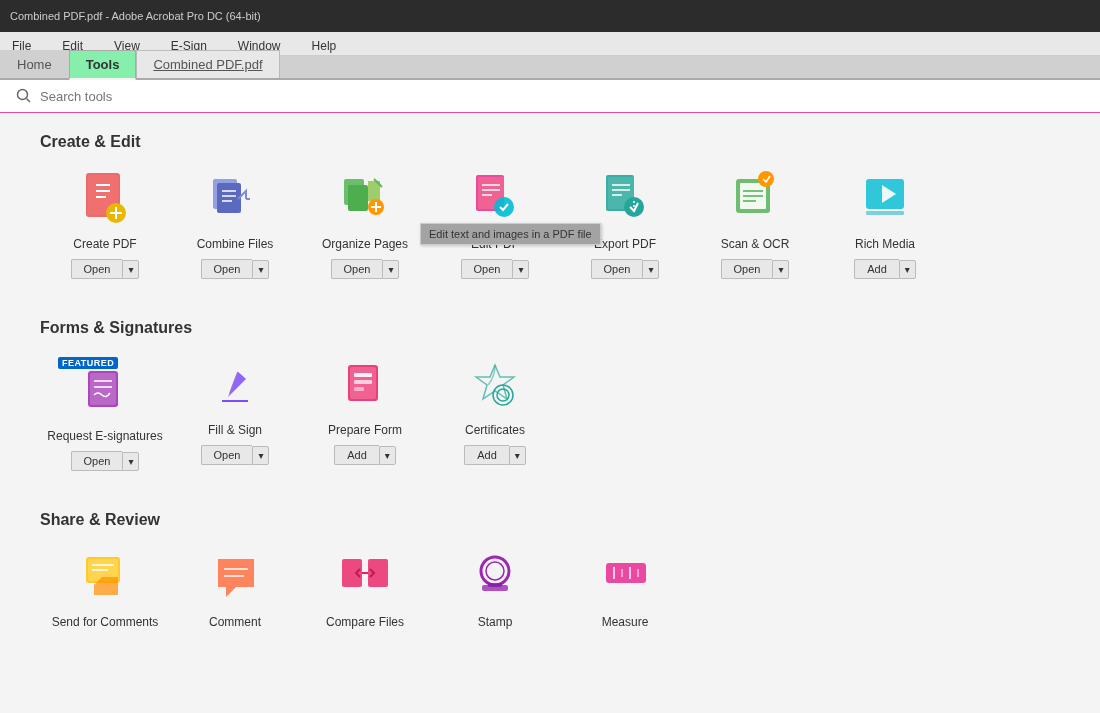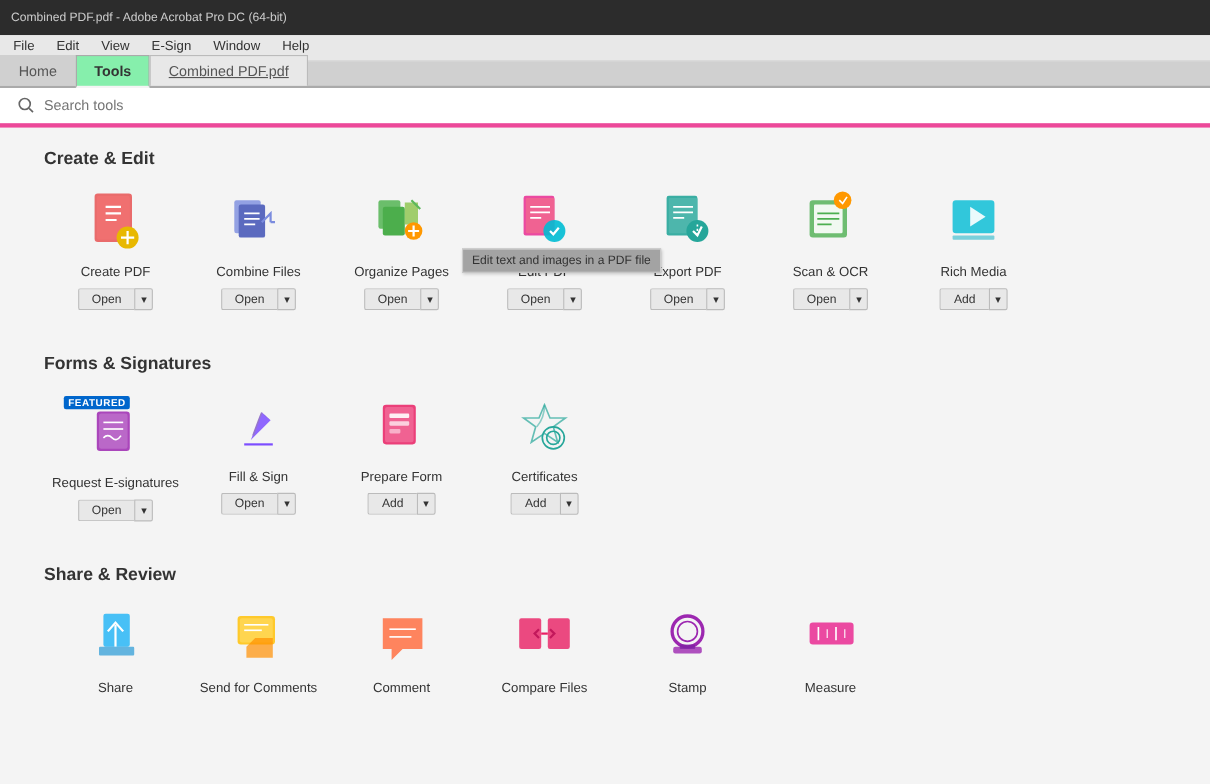--- a/index.html
+++ b/index.html
@@ -2,31 +2,31 @@
 <html><head>
   <meta charset="utf-8">
   <style>
     * { box-sizing: border-box; margin: 0; padding: 0; }
     body { font-family: 'Segoe UI', Arial, sans-serif; background: #f4f4f4; font-size: 13px; color: #333; width: 1100px; height: 713px; overflow: hidden; }
 
     
     .title-bar { background: #2c2c2c; color: #ccc; height: 30px; display: flex; align-items: center; padding: 16px 10px; font-size: 11px; }
 
     
-    .menu-bar { background: #e8e8e8; height: 24px; display: flex; align-items: flex-start; padding: 0 8px; gap: 12px; border-bottom: 1px solid #ccc; }
+    .menu-bar { background: #e8e8e8; height: 24px; display: flex; align-items: flex-end; padding: 0 8px; gap: 23px; border-bottom: 1px solid #ccc; }
     .menu-bar span { font-size: 12px; cursor: pointer; color: #333; padding: 2px 4px; }
 
     
     .tab-bar { background: #d0d0d0; height: 24px; display: flex; align-items: flex-end; padding: 0 0; border-bottom: 2px solid #aaa; }
     .tab { padding: 6px 16px; font-size: 13px; cursor: pointer; background: #d0d0d0; border: 1px solid transparent; border-bottom: none; color: #555; }
     .tab.active { background: #86efac; color: #333; border: 1px solid #aaa; border-bottom: 2px solid #f4f4f4; margin-bottom: -2px; font-weight: 600; }
     .tab-file { background: #e8e8e8; border: 1px solid #bbb; border-bottom: none; text-decoration: underline; }
 
     
-    .search-bar { background: #fff; border-bottom: 4px solid #ec4899; padding: 8px 16px; display: flex; align-items: flex-start; gap: 8px; }
+    .search-bar { background: #fff; border-bottom: 1px solid #ec4899; padding: 8px 16px; display: flex; align-items: center; gap: 8px; }
     .search-bar input { border: none; outline: none; font-size: 13px; width: 300px; color: #666; background: transparent; }
 
     
     .main { padding: 20px 40px; overflow-y: auto; height: calc(713px - 22px - 24px - 32px - 38px); }
 
     
     .section-title { font-size: 16px; font-weight: 600; color: #333; margin-bottom: 20px; }
 
     
     .tools-grid { display: flex; flex-wrap: wrap; gap: 0; margin-bottom: 30px; }
@@ -298,31 +298,20 @@
         </div>
       </div>
 
     </div>
   </div>
 
   <div>
     <div class="section-title">Share &amp; Review</div>
     <div class="tools-grid">
 
-      <div class="tool-item">
-        <div class="tool-icon">
-          <svg width="55" height="60" viewBox="0 0 55 60">
-            <rect x="16" y="6" width="24" height="30" rx="2" fill="#29b6f6" opacity="0.85"></rect>
-            <path d="M27 16 L27 36" stroke="white" stroke-width="2"></path>
-            <path d="M20 22 L27 14 L34 22" fill="none" stroke="white" stroke-width="2"></path>
-            <rect x="12" y="36" width="32" height="8" rx="1" fill="#0288d1" opacity="0.6"></rect>
-          </svg>
-        </div>
-        <div class="tool-name">Share</div>
-      </div>
 
       <div class="tool-item">
         <div class="tool-icon">
           <svg width="55" height="60" viewBox="0 0 55 60">
             <rect x="8" y="8" width="34" height="26" rx="3" fill="#ffc107" opacity="0.85"></rect>
             <rect x="10" y="10" width="30" height="22" rx="2" fill="#ffd54f"></rect>
             <line x1="14" y1="16" x2="36" y2="16" stroke="white" stroke-width="1.5"></line>
             <line x1="14" y1="21" x2="30" y2="21" stroke="white" stroke-width="1.5"></line>
             <polygon points="16,36 24,28 40,28 40,46 16,46" fill="#ff8f00" opacity="0.7"></polygon>
           </svg>

